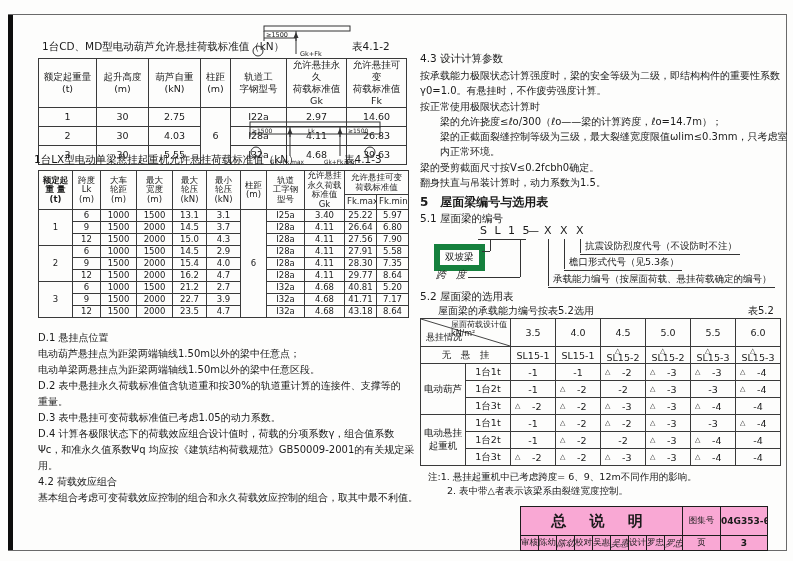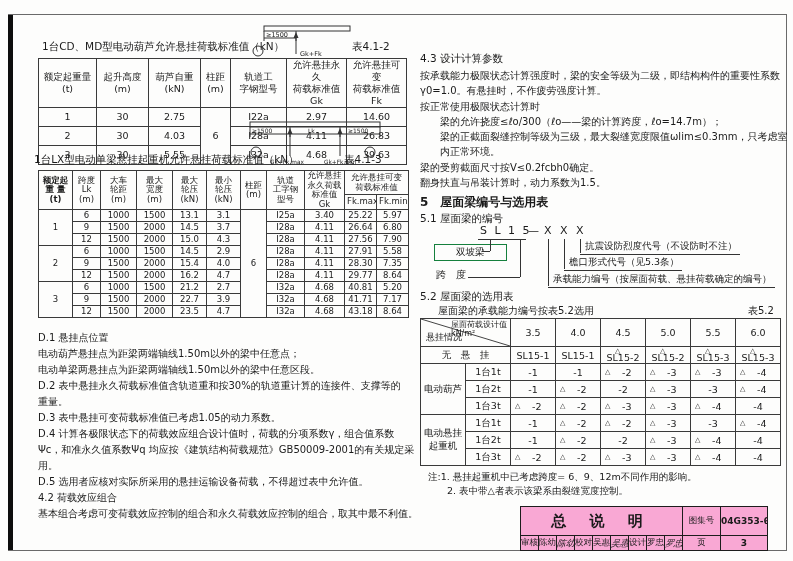--- a/index.html
+++ b/index.html
@@ -32,21 +32,21 @@
           text-align:left; white-space:pre-line; }
   .dbot { position:absolute; bottom:2px; left:5px; font-size:9px; }
   
   .bar { background:#0d0d0d; }
   .thin { background:#6a6a6a; }
   
   .nd-line { position:absolute; }
   .vline { border-left:1px solid #333; }
   .hline { border-top:1px solid #333; }
   .nd-code { position:absolute; font-size:11px; letter-spacing:2px; white-space:nowrap; }
-  .nd-box { position:absolute; border:1px solid #15803d; font-size:9.5px; padding:1px 21px; white-space:nowrap; }
+  .nd-box { position:absolute; border:6px solid #15803d; font-size:9.5px; padding:1px 5px; white-space:nowrap; }
   .nd-callout { position:absolute; font-size:9.5px; border-bottom:1px solid #333;
                 padding:0 3px 1px 5px; white-space:nowrap; }
   .nd-plain { position:absolute; font-size:10px; white-space:nowrap; }
   
   table.tblock { border-collapse:collapse; table-layout:fixed; width:248px; background:#f9a8d4; }
   table.tblock td { border:1px solid #1d1d1d; text-align:center; padding:0; overflow:hidden; }
   .tb-title { font-size:15px; font-weight:bold; letter-spacing:9px; height:29px; }
   .tb-sm { font-size:8.5px; height:15px; white-space:nowrap; }
   .tb-no { font-size:9px; font-weight:bold; }
   .sig { display:inline-block; font-family:"DejaVu Serif", serif; font-style:italic;
@@ -293,21 +293,20 @@
   <div class="abs" style="left:38px;top:330px;font-size:10px;line-height:16px;">
       <div class="tline">D.1 悬挂点位置</div>
       <div class="tline">电动葫芦悬挂点为距梁两端轴线1.50m以外的梁中任意点；</div>
       <div class="tline">电动单梁两悬挂点为距梁两端轴线1.50m以外的梁中任意区段。</div>
       <div class="tline">D.2 表中悬挂永久荷载标准值含轨道重和按30%的轨道重计算的连接件、支撑等的</div>
       <div class="tline">重量。</div>
       <div class="tline">D.3 表中悬挂可变荷载标准值已考虑1.05的动力系数。</div>
       <div class="tline">D.4 计算各极限状态下的荷载效应组合设计值时，荷载的分项系数γ，组合值系数</div>
       <div class="tline">Ψc，和准永久值系数Ψq 均应按《建筑结构荷载规范》GB50009-2001的有关规定采</div>
       <div class="tline">用。</div>
-      <div class="tline">D.5 选用者应核对实际所采用的悬挂运输设备荷载，不得超过表中允许值。</div>
       <div class="tline">4.2 荷载效应组合</div>
       <div class="tline">基本组合考虑可变荷载效应控制的组合和永久荷载效应控制的组合，取其中最不利值。</div>
     </div>
 
   <div class="abs" style="left:420px;top:52px;font-size:10.5px;">4.3 设计计算参数</div>
   <div class="abs" style="left:420px;top:68px;font-size:10px;line-height:15.3px;">
       <div class="tline">按承载能力极限状态计算强度时，梁的安全等级为二级，即结构构件的重要性系数</div>
       <div class="tline">γ0=1.0。有悬挂时，不作疲劳强度计算。</div>
       <div class="tline">按正常使用极限状态计算时</div>
       <div class="tline">　　梁的允许挠度≤ℓo/300（ℓo——梁的计算跨度，ℓo=14.7m）；</div>
@@ -323,21 +322,21 @@
   <div class="abs" style="left:420px;top:224px;width:368px;height:66px;">
     <span class="nd-code" style="left:60px;top:0;">S L 1 5</span>
     <span class="nd-code" style="left:108px;top:0;">—</span>
     <span class="nd-code" style="left:124px;top:0;">X</span>
     <span class="nd-code" style="left:140px;top:0;">X</span>
     <span class="nd-code" style="left:156px;top:0;">X</span>
     <div class="nd-line hline" style="left:58px;top:15px;width:48px;"></div>
     <div class="nd-box" style="left:14px;top:20px;">双坡梁</div>
     <div class="nd-line hline" style="left:62px;top:27px;width:8px;"></div>
     <div class="nd-line vline" style="left:70px;top:15px;height:12px;"></div>
-    <div class="nd-plain" style="left:16px;top:44px;">跨　度</div>
+    <div class="nd-plain" style="left:16px;top:44px;font-style:italic;">跨　度</div>
     <div class="nd-line hline" style="left:48px;top:53px;width:52px;"></div>
     <div class="nd-line vline" style="left:100px;top:15px;height:38px;"></div>
     <div class="nd-line vline" style="left:128px;top:15px;height:47px;"></div>
     <div class="nd-line vline" style="left:144px;top:15px;height:30px;"></div>
     <div class="nd-line vline" style="left:160px;top:15px;height:14px;"></div>
     <div class="nd-callout" style="left:160px;top:16px;">抗震设防烈度代号（不设防时不注）</div>
     <div class="nd-callout" style="left:144px;top:32px;">檐口形式代号（见5.3条）</div>
     <div class="nd-callout" style="left:128px;top:49px;">承载能力编号（按屋面荷载、悬挂荷载确定的编号）</div>
   </div>
 

